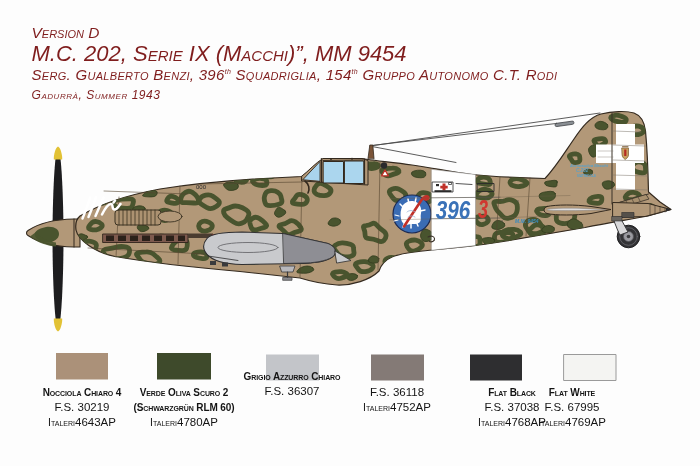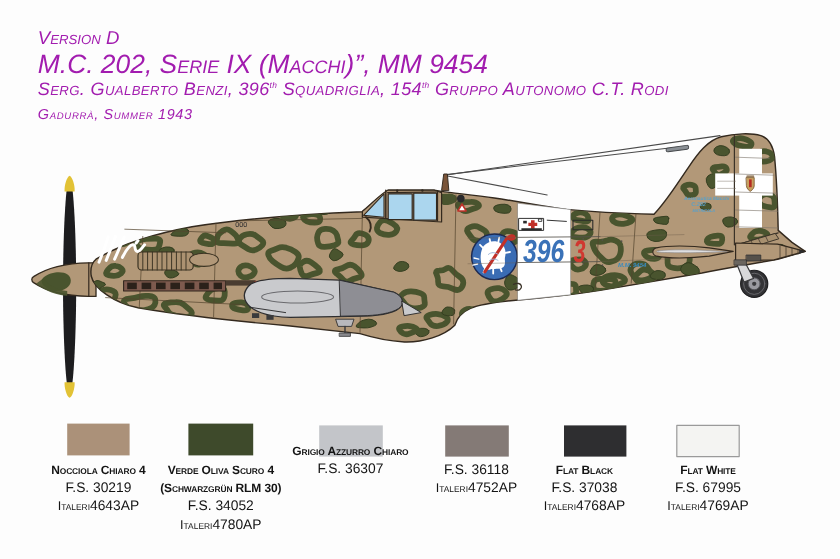--- a/index.html
+++ b/index.html
@@ -1,15 +1,15 @@
 <!DOCTYPE html>
 <html><head><meta charset="utf-8"><style>
 html,body{margin:0;padding:0;width:700px;height:466px;background:#fdfdfd;overflow:hidden;
  font-family:"Liberation Sans",sans-serif;}
-.hl{position:absolute;left:31.5px;color:#a21caf;font-style:italic;
+.hl{position:absolute;left:31.5px;color:#7f1d1d;font-style:italic;
  font-variant:small-caps;white-space:nowrap;line-height:1;}
 sup{font-size:7px;vertical-align:super;font-variant:normal;}
 .lbl{position:absolute;width:170px;text-align:center;color:#141414;}
 .ln{font-weight:bold;font-variant:small-caps;font-size:10px;line-height:15.2px;letter-spacing:-0.1px;}
 .lf{font-size:11.5px;line-height:15.2px;}
 .li{font-variant:small-caps;font-size:10.5px;}
 </style></head><body>
 
 <div class="hl" style="top:24.8px;font-size:15.5px;">Version D</div>
 <div class="hl" style="top:43px;font-size:22px;">M.C. 202, Serie IX (Macchi)”, MM 9454</div>
@@ -354,39 +354,38 @@
  <rect x="564" y="354.5" width="52" height="26" fill="#f4f4f2" stroke="#9a9a9a" stroke-width="1"></rect>
 </svg>
 
 <div class="lbl" style="left:-3px;top:385px">
  <div class="ln">Nocciola Chiaro 4</div>
  <div class="lf">F.S. 30219</div>
  <div class="lf"><span class="li">Italeri</span>4643AP</div>
 </div>
 
 <div class="lbl" style="left:99px;top:385px">
- <div class="ln">Verde Oliva Scuro 4</div>
- <div class="ln">(Schwarzgrün RLM 30)</div>
- <div class="lf">F.S. 34052</div>
+ <div class="ln">Verde Oliva Scuro 2</div>
+ <div class="ln">(Schwarzgrün RLM 60)</div>
  <div class="lf"><span class="li">Italeri</span>4780AP</div>
 </div>
 
 <div class="lbl" style="left:207px;top:369px">
  <div class="ln">Grigio Azzurro Chiaro</div>
  <div class="lf">F.S. 36307</div>
 </div>
 
 <div class="lbl" style="left:312px;top:385px">
  <div class="lf">F.S. 36118</div>
  <div class="lf"><span class="li">Italeri</span>4752AP</div>
 </div>
 
-<div class="lbl" style="left:402px;top:385px">
+<div class="lbl" style="left:427px;top:385px">
  <div class="ln">Flat Black</div>
  <div class="lf">F.S. 37038</div>
  <div class="lf"><span class="li">Italeri</span>4768AP</div>
 </div>
 
-<div class="lbl" style="left:505px;top:385px">
+<div class="lbl" style="left:487px;top:385px">
  <div class="ln">Flat White</div>
  <div class="lf">F.S. 67995</div>
  <div class="lf"><span class="li">Italeri</span>4769AP</div>
 </div>
 
 </body></html>

